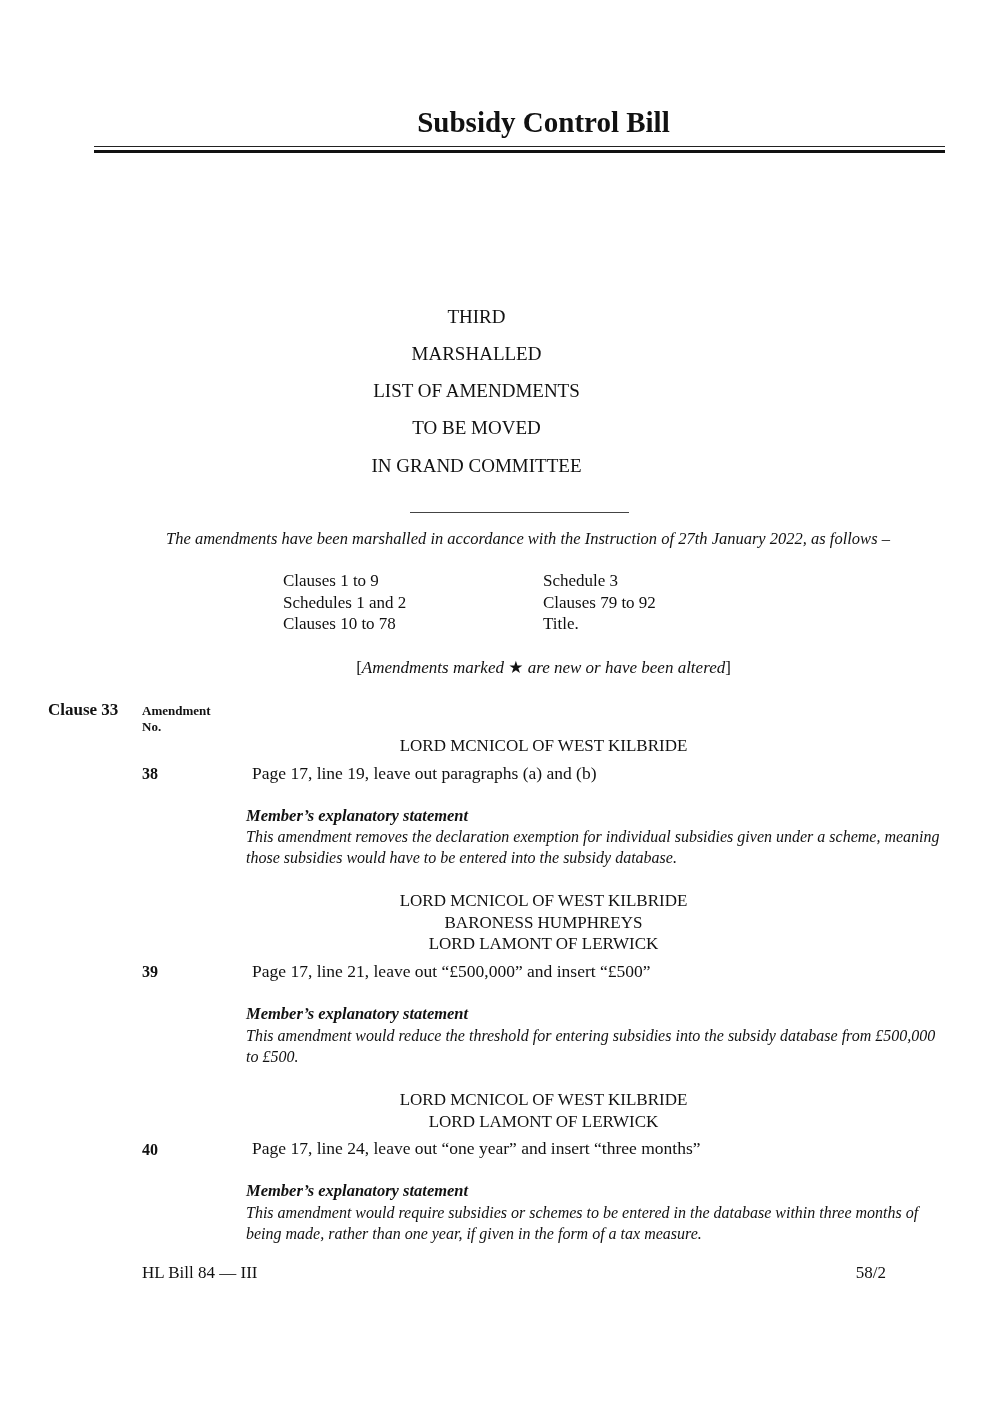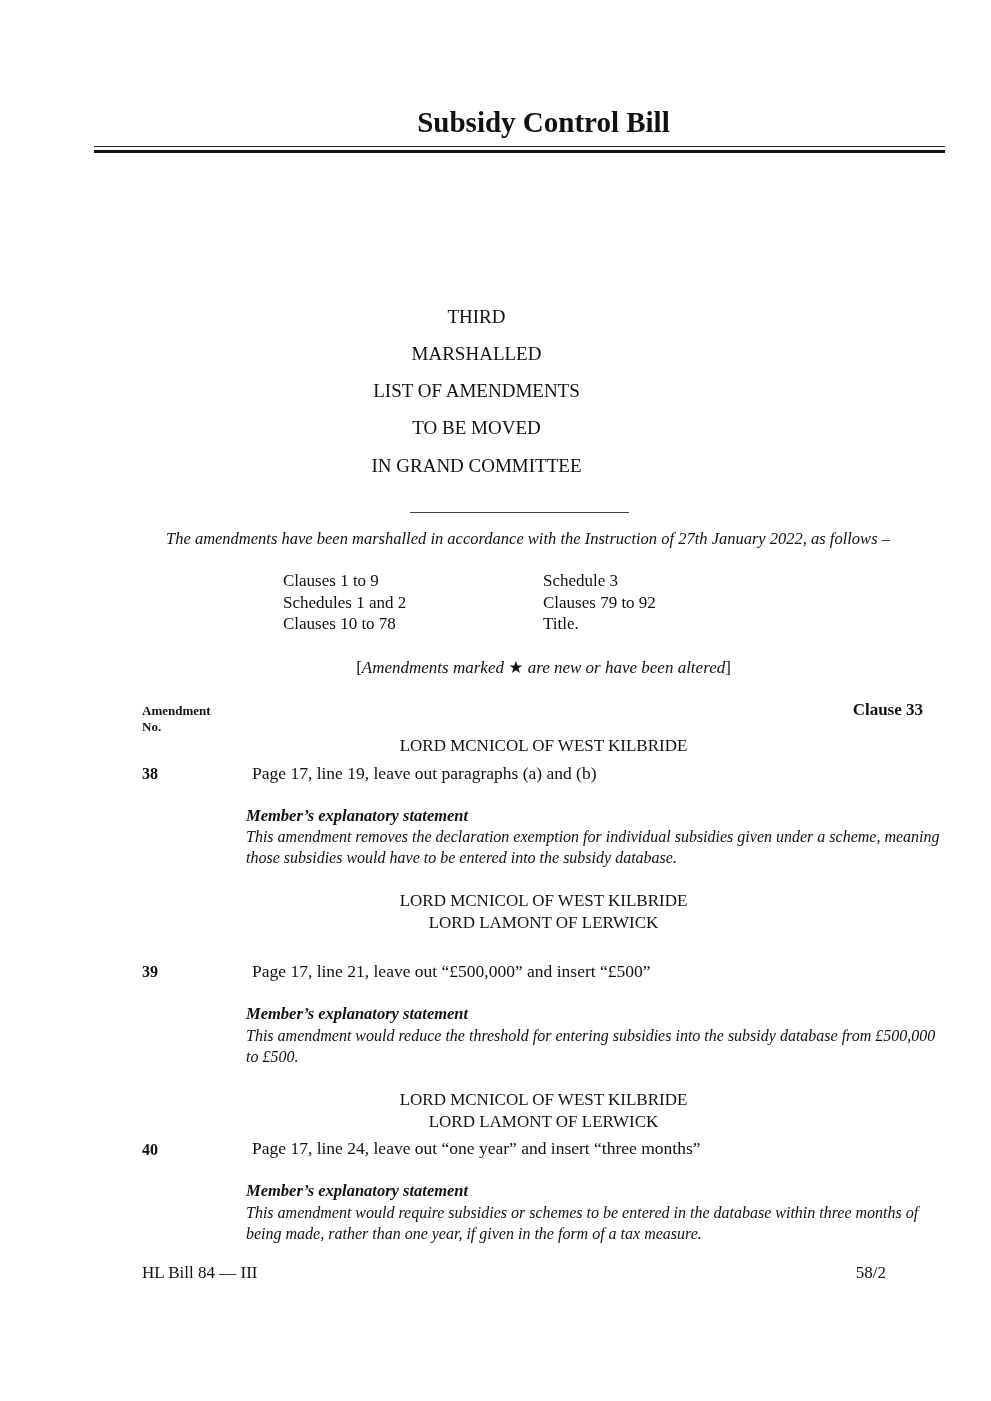--- a/index.html
+++ b/index.html
@@ -9,21 +9,21 @@
   .title { left: 0; width: 991px; top: 106px; text-align: center; font-size: 29px; font-weight: bold; }
   .rule-thin { left: 94px; width: 803px; top: 146px; height: 0; border-top: 1.5px solid #222; }
   .rule-thick { left: 94px; width: 803px; top: 150px; height: 0; border-top: 3px solid #111; }
   .heading-line { left: 18px; width: 821px; text-align: center; font-size: 19px; }
   .short-rule { left: 410px; width: 171px; top: 512px; border-top: 1px solid #444; }
   .intro { left: 94px; width: 803px; top: 528px; font-size: 16.5px; font-style: italic; text-align: justify; text-align-last: left; line-height: 21px; text-indent: 24px; }
   .order-col { font-size: 17px; line-height: 21.5px; }
   .note { left: 0; width: 991px; top: 657px; text-align: center; font-size: 17px; }
   .note i { font-style: italic; }
   .amd-no-label { left: 94px; top: 703px; font-size: 13px; font-weight: bold; line-height: 16px; }
-  .clause-heading { left: 0; width: 875px; top: 700px; text-align: right; font-size: 17px; font-weight: bold; }
+  .clause-heading { left: 0; width: 875px; top: 700px; text-align: left; font-size: 17px; font-weight: bold; }
   .sponsors { left: 94px; width: 803px; text-align: center; font-size: 17px; line-height: 21.5px; }
   .amd-num { left: 94px; font-size: 16px; font-weight: bold; }
   .amd-text { left: 198px; font-size: 17.5px; margin-left: 6px; }
   .expl-title { left: 198px; font-size: 16.5px; font-weight: bold; font-style: italic; }
   .expl-body { left: 198px; width: 699px; font-size: 16px; font-style: italic; line-height: 21px; }
   .footer-left { left: 94px; top: 1263px; font-size: 17px; }
   .footer-right { right: 105px; top: 1263px; font-size: 17px; }
 </style>
 </head>
 <body>
@@ -68,20 +68,21 @@
 <div class="abs sponsors" style="top:735px">
   <div>LORD MCNICOL OF WEST KILBRIDE</div>
 </div>
 <div class="abs amd-num" style="top:765px">38</div>
 <div class="abs amd-text" style="top:763px">Page 17, line 19, leave out paragraphs (a) and (b)</div>
 <div class="abs expl-title" style="top:806px">Member’s explanatory statement</div>
 <div class="abs expl-body" style="top:826px">This amendment removes the declaration exemption for individual subsidies given under a scheme, meaning those subsidies would have to be entered into the subsidy database.</div>
 
 <div class="abs sponsors" style="top:890px">
   <div>LORD MCNICOL OF WEST KILBRIDE</div>
+  <div>BARONESS HUMPHREYS</div>
   <div>LORD LAMONT OF LERWICK</div>
 </div>
 <div class="abs amd-num" style="top:963px">39</div>
 <div class="abs amd-text" style="top:961px">Page 17, line 21, leave out “£500,000” and insert “£500”</div>
 <div class="abs expl-title" style="top:1004px">Member’s explanatory statement</div>
 <div class="abs expl-body" style="top:1025px">This amendment would reduce the threshold for entering subsidies into the subsidy database from £500,000 to £500.</div>
 
 <div class="abs sponsors" style="top:1089px">
   <div>LORD MCNICOL OF WEST KILBRIDE</div>
   <div>LORD LAMONT OF LERWICK</div>

